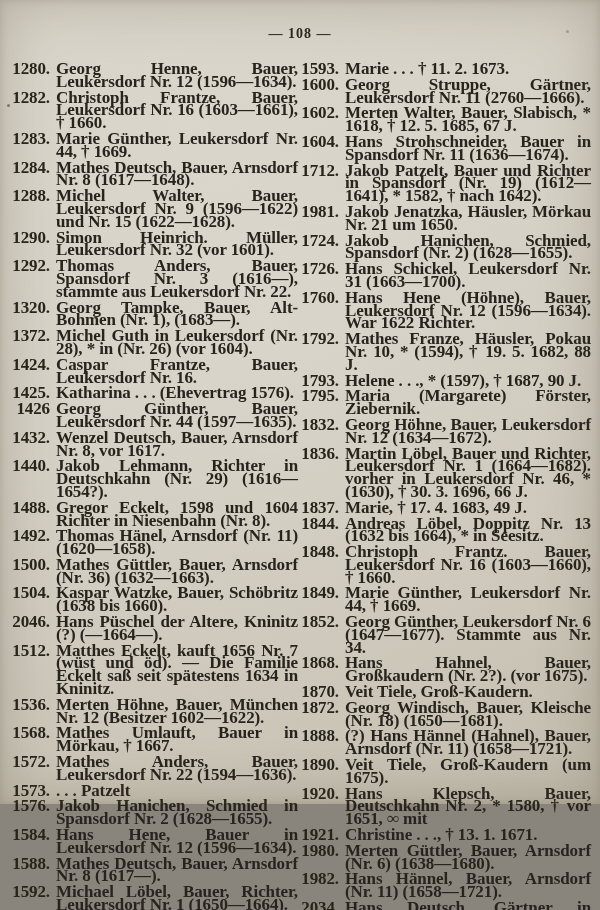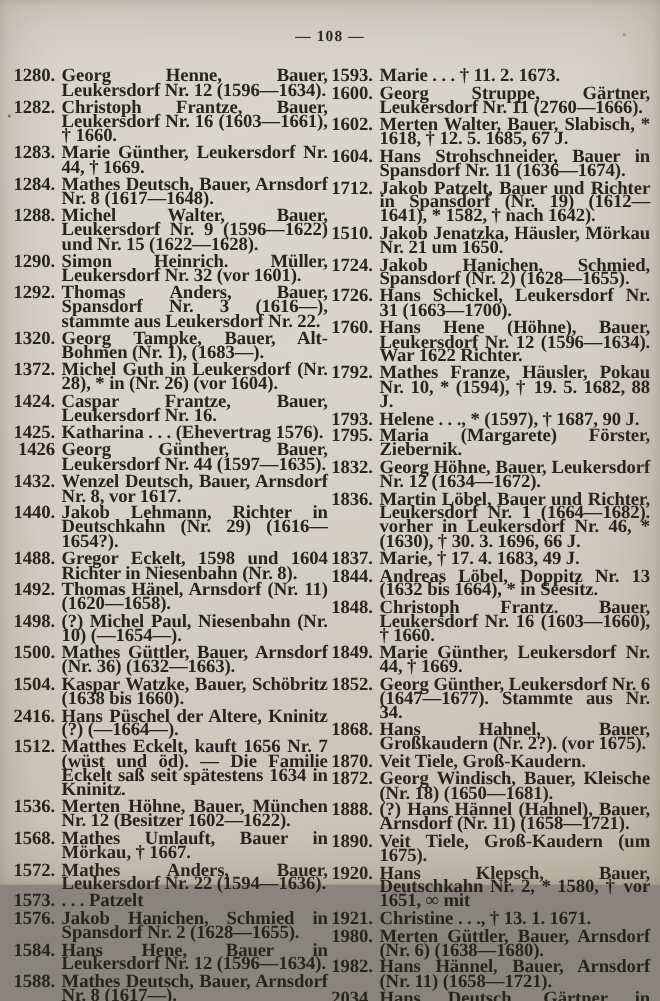--- a/index.html
+++ b/index.html
@@ -109,33 +109,29 @@
       </div>
       <div class="entry">
         <span class="num">1488.</span>
         <span class="txt">Gregor Eckelt, 1598 und 1604 Richter in Niesenbahn (Nr. 8).</span>
       </div>
       <div class="entry">
         <span class="num">1492.</span>
         <span class="txt">Thomas Hänel, Arnsdorf (Nr. 11) (1620—1658).</span>
       </div>
       <div class="entry">
-        <span class="num">1498.</span>
-        <span class="txt">(?) Michel Paul, Niesenbahn (Nr. 10) (—1654—).</span>
-      </div>
-      <div class="entry">
         <span class="num">1500.</span>
         <span class="txt">Mathes Güttler, Bauer, Arnsdorf (Nr. 36) (1632—1663).</span>
       </div>
       <div class="entry">
         <span class="num">1504.</span>
         <span class="txt">Kaspar Watzke, Bauer, Schöbritz (1638 bis 1660).</span>
       </div>
       <div class="entry">
-        <span class="num">2416.</span>
+        <span class="num">2046.</span>
         <span class="txt">Hans Püschel der Altere, Kninitz (?) (—1664—).</span>
       </div>
       <div class="entry">
         <span class="num">1512.</span>
         <span class="txt">Matthes Eckelt, kauft 1656 Nr. 7 (wüst und öd). — Die Familie Eckelt saß seit spätestens 1634 in Kninitz.</span>
       </div>
       <div class="entry">
         <span class="num">1536.</span>
         <span class="txt">Merten Höhne, Bauer, München Nr. 12 (Besitzer 1602—1622).</span>
       </div>
@@ -184,21 +180,21 @@
       </div>
       <div class="entry">
         <span class="num">1604.</span>
         <span class="txt">Hans Strohschneider, Bauer in Spansdorf Nr. 11 (1636—1674).</span>
       </div>
       <div class="entry">
         <span class="num">1712.</span>
         <span class="txt">Jakob Patzelt, Bauer und Richter in Spansdorf (Nr. 19) (1612—1641), * 1582, † nach 1642).</span>
       </div>
       <div class="entry">
-        <span class="num">1510.</span>
+        <span class="num">1981.</span>
         <span class="txt">Jakob Jenatzka, Häusler, Mörkau Nr. 21 um 1650.</span>
       </div>
       <div class="entry">
         <span class="num">1724.</span>
         <span class="txt">Jakob Hanichen, Schmied, Spansdorf (Nr. 2) (1628—1655).</span>
       </div>
       <div class="entry">
         <span class="num">1726.</span>
         <span class="txt">Hans Schickel, Leukersdorf Nr. 31 (1663—1700).</span>
       </div>

